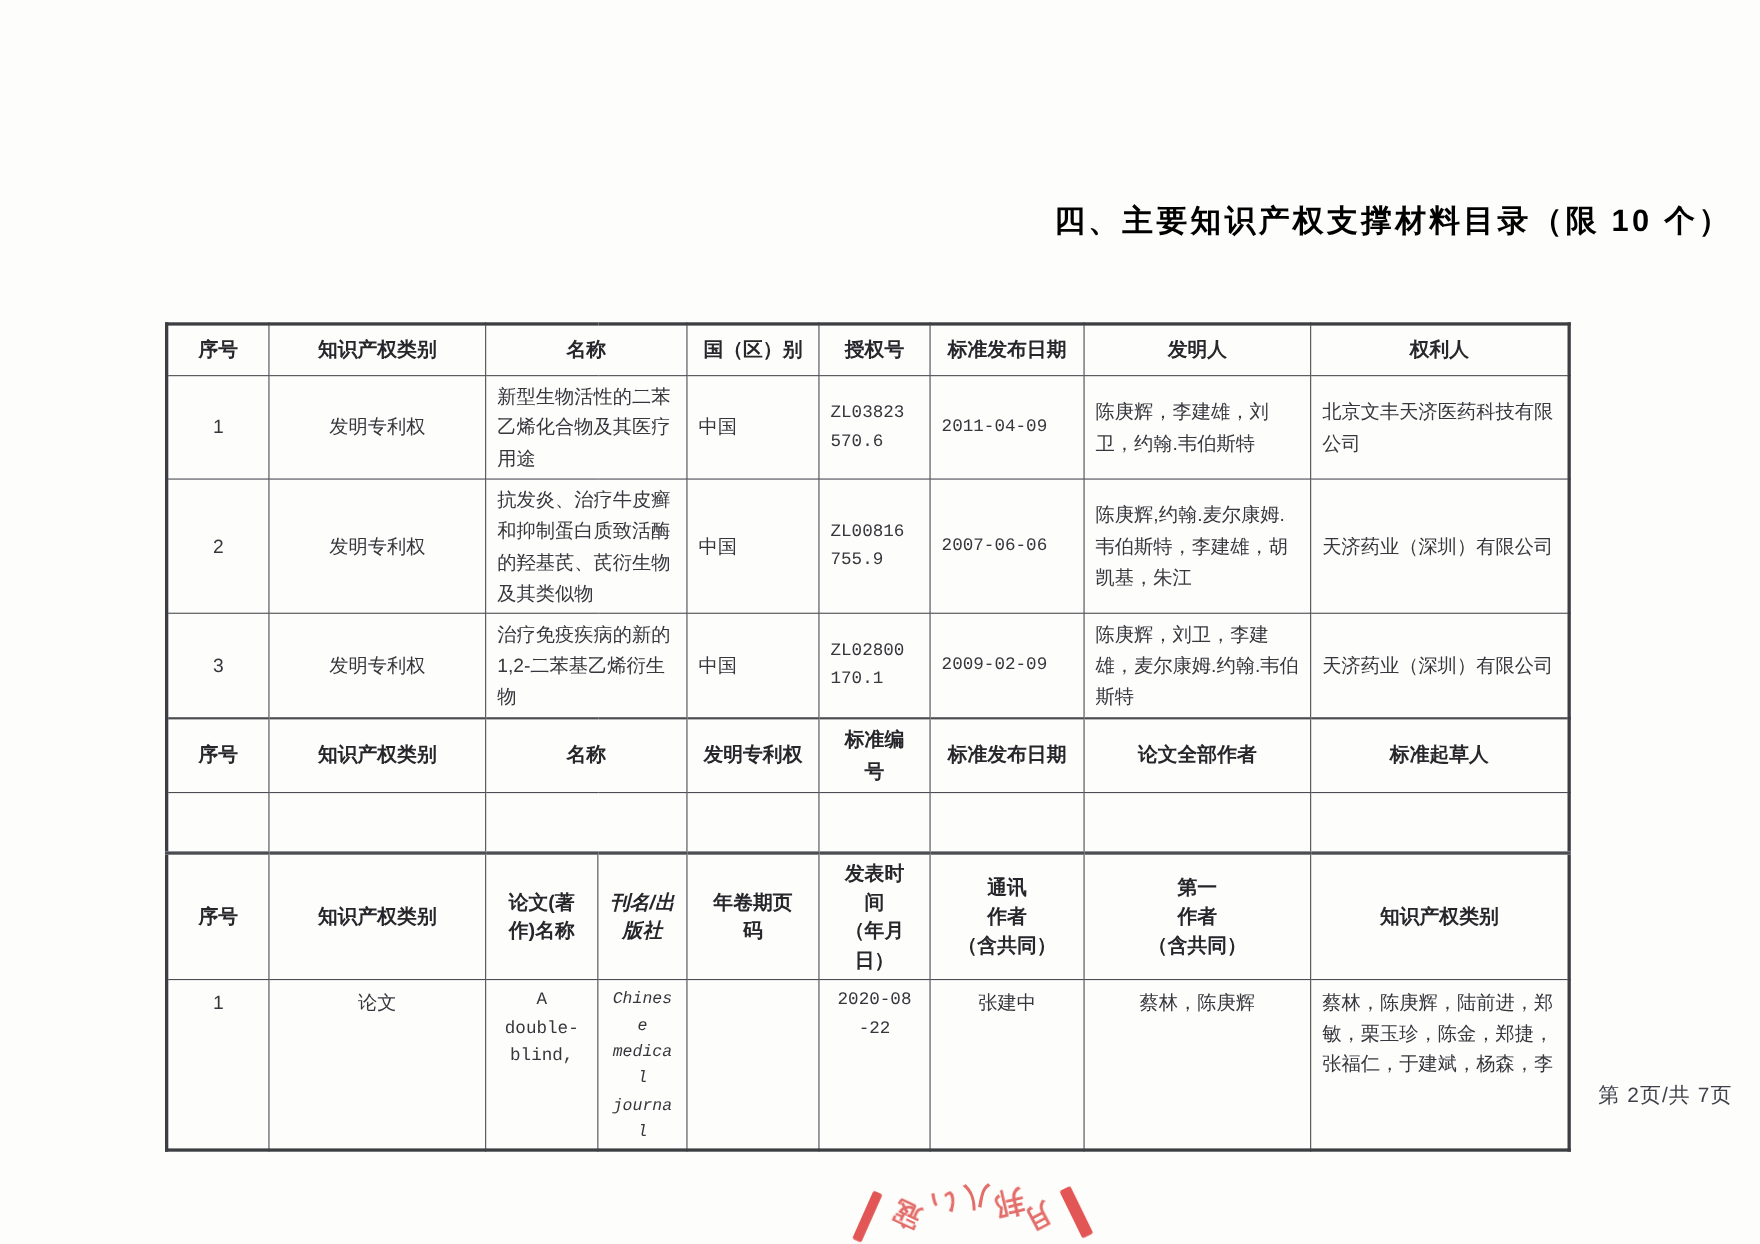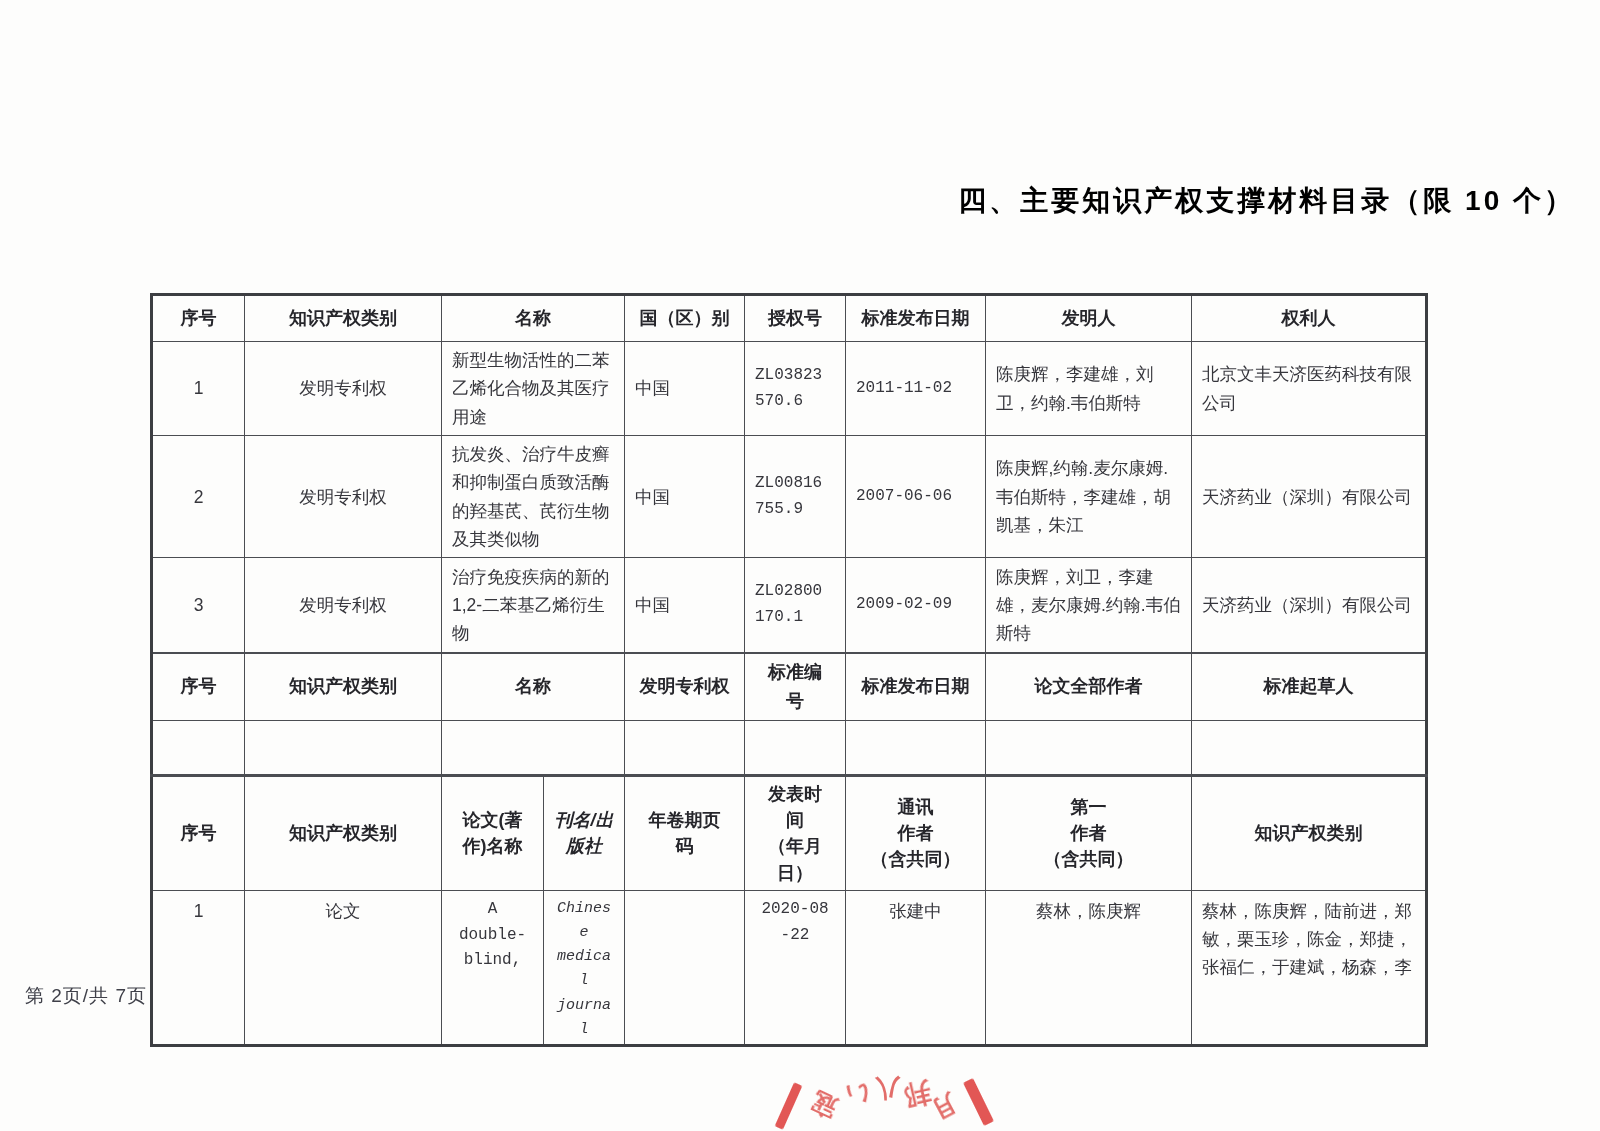--- a/index.html
+++ b/index.html
@@ -42,21 +42,21 @@
   tr.r3{height:95px;}
   tr.h2{height:60px;}
   tr.h2 td{border-top-width:2.5px;}
   tr.empty{height:55px;}
   tr.h3{height:80px;}
   tr.h3 td{border-top-width:3px;line-height:1.45;}
   tr.p1{height:95px;}
   tr.p1 td{vertical-align:top;padding-top:6px;}
   .doc-footer{
     position:absolute;top:983px;left:25px;width:1550px;
-    text-align:left;font-size:19px;color:#3f4049;letter-spacing:1px;
+    text-align:right;font-size:19px;color:#3f4049;letter-spacing:1px;
   }
   
   .stamp{
     position:absolute;left:768px;top:1062px;width:230px;height:69px;
     pointer-events:none;
   }
   .stamp .bar{
     position:absolute;width:9px;height:48px;background:#e04a47;
     border-radius:2px;opacity:.92;filter:blur(.3px);
   }
@@ -104,21 +104,21 @@
       <td class="hdr">权利人</td>
     </tr>
 
     <tr class="r1">
       <td>1</td>
       <td>发明专利权</td>
       <td class="al" colspan="2">新型生物活性的二苯乙烯化合物及其医疗用途</td>
       <td class="al">中国</td>
       <td class="al pre mono">ZL03823
 570.6</td>
-      <td class="al mono">2011-11-02</td>
+      <td class="al mono">2011-04-09</td>
       <td class="al">陈庚辉，李建雄，刘卫，约翰.韦伯斯特</td>
       <td class="al">北京文丰天济医药科技有限公司</td>
     </tr>
 
     <tr class="r2">
       <td>2</td>
       <td>发明专利权</td>
       <td class="al" colspan="2">抗发炎、治疗牛皮癣和抑制蛋白质致活酶的羟基芪、芪衍生物及其类似物</td>
       <td class="al">中国</td>
       <td class="al pre mono">ZL00816

